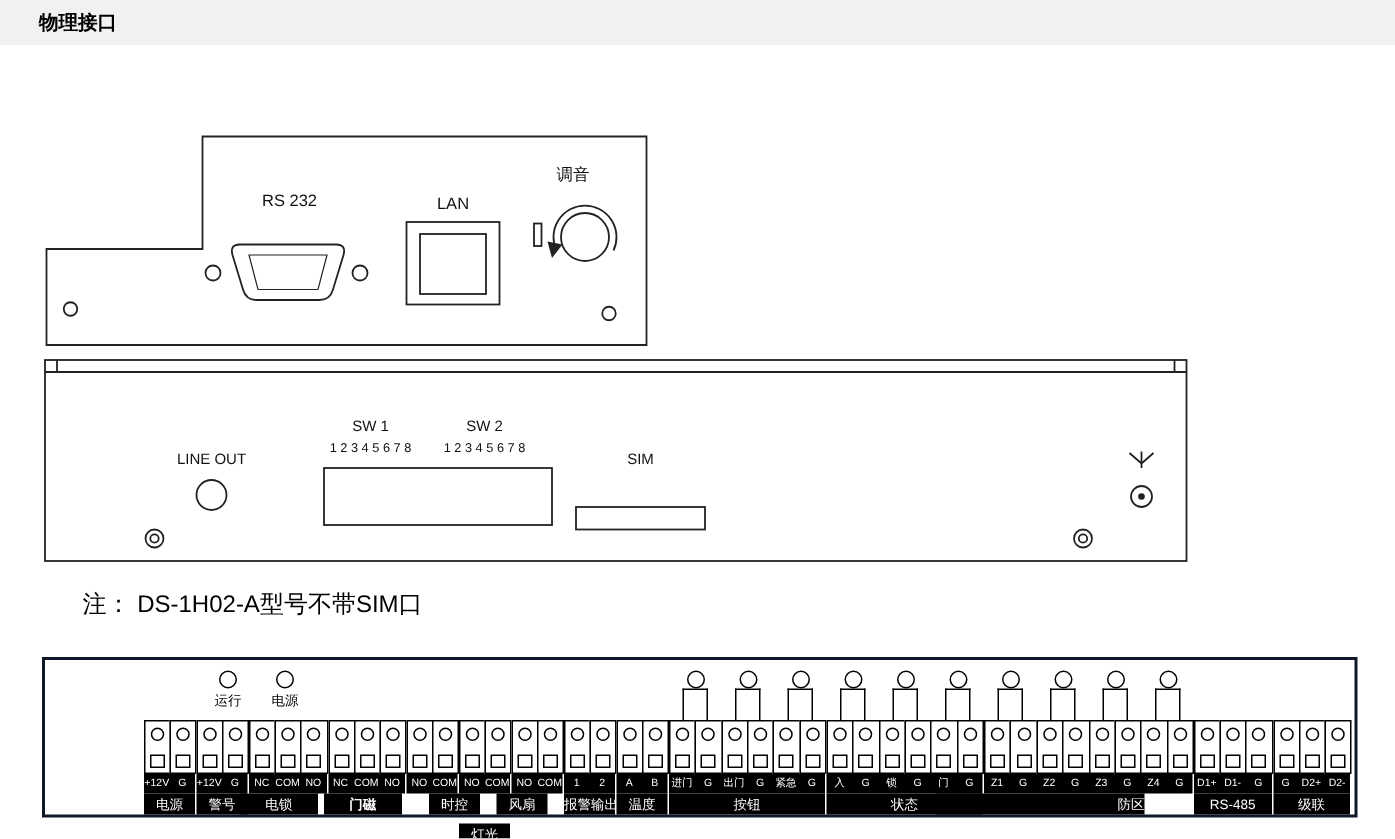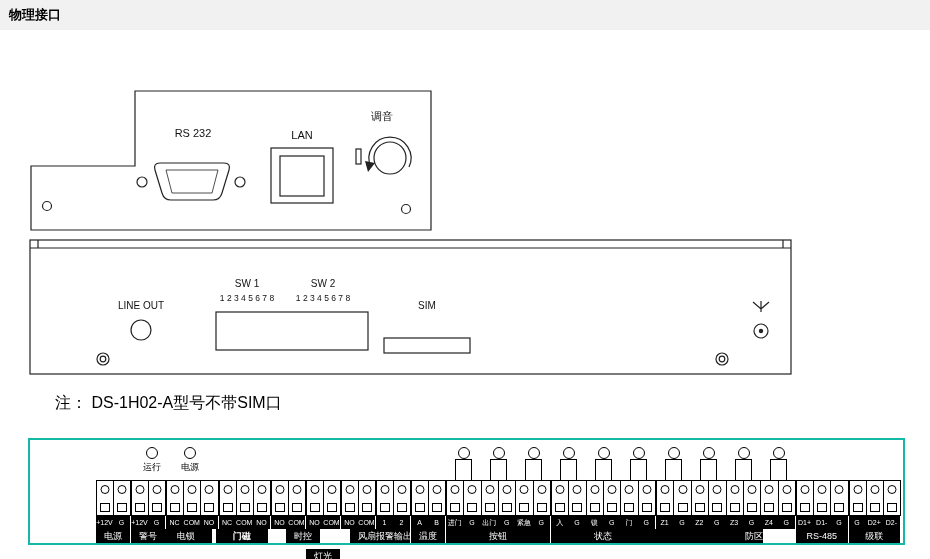--- a/index.html
+++ b/index.html
@@ -1,31 +1,31 @@
 <!DOCTYPE html>
 <html><head>
 <meta charset="utf-8">
 <style>
   * { margin:0; padding:0; box-sizing:border-box; }
   html,body { background:#fff; }
   .page { position:relative; width:930px; height:559px; background:#fff;
           font-family:"Liberation Sans", sans-serif; color:#000; overflow:hidden; }
 
   .header-bar { position:absolute; left:0; top:0; width:930px; height:30px;
-                background:#f1f1f1; display:flex; align-items:center; padding-left:9px; }
+                background:#f1f1f1; display:flex; align-items:center; padding-left:26px; }
   .header-bar .title { font-size:13px; font-weight:bold; }
 
   #diagram-svg { position:absolute; left:0; top:0; }
   #diagram-svg text { font-family:"Liberation Sans", sans-serif; fill:#111; }
 
   .note { position:absolute; left:55px; top:393px; font-size:16px; }
 
   
   .tbox { position:absolute; left:28px; top:438px; width:877px; height:107px;
-          border:2px solid #14b8a6; background:#fff; }
+          border:2px solid #0f172a; background:#fff; }
   .led { position:absolute; top:7px; width:12px; height:12px; border:1px solid #000;
          border-radius:50%; background:#fff; }
   .led-label { position:absolute; top:21px; font-size:9px; transform:translateX(-50%); white-space:nowrap; }
 
   #button-layer { position:absolute; left:66px; top:0; width:805px; height:40px; }
   .btn-circle { position:absolute; top:7px; width:12px; height:12px; border:1px solid #000;
                 border-radius:50%; background:#fff; }
   .btn-bar { position:absolute; top:19px; height:1px; background:#000; }
   .btn-leg { position:absolute; top:19px; width:1px; height:21px; background:#000; }
 
@@ -444,21 +444,21 @@
           <div class="pin-label">D2-</div>
         </div>
       </div>
     <div id="group-row">
         <div class="group-label" style="left: 0px; width: 34px;">电源</div>
         <div class="group-label" style="left: 35px; width: 34px;">警号</div>
         <div class="group-label" style="left: 64px; width: 51.5px;">电锁</div>
         <div class="group-label" style="left: 120px; width: 51.5px; font-weight: bold;">门磁</div>
         <div class="group-label" style="left: 175px; width: 34px; margin-left: 15px;">时控</div>
         <div class="group-label" style="left: 210px; width: 34px; margin-top: 20px;">灯光</div>
-        <div class="group-label" style="left: 254px; width: 34px;">风扇</div>
+        <div class="group-label" style="left: 235px; width: 34px;">风扇</div>
         <div class="group-label" style="left: 280px; width: 34px;">报警输出</div>
         <div class="group-label" style="left: 315px; width: 34px;">温度</div>
         <div class="group-label" style="left: 350px; width: 104px;">按钮</div>
         <div class="group-label" style="left: 455px; width: 104px;">状态</div>
         <div class="group-label" style="left: 528px; width: 139px; text-align: right;">防区</div>
         <div class="group-label" style="left: 700px; width: 51.5px;">RS-485</div>
         <div class="group-label" style="left: 752.5px; width: 51.5px;">级联</div>
       </div>
   </div>
 

